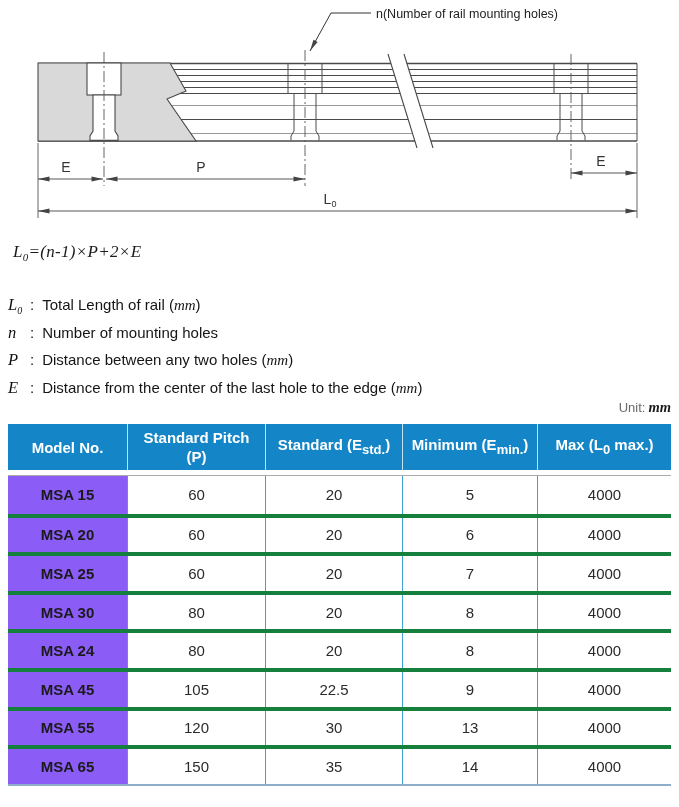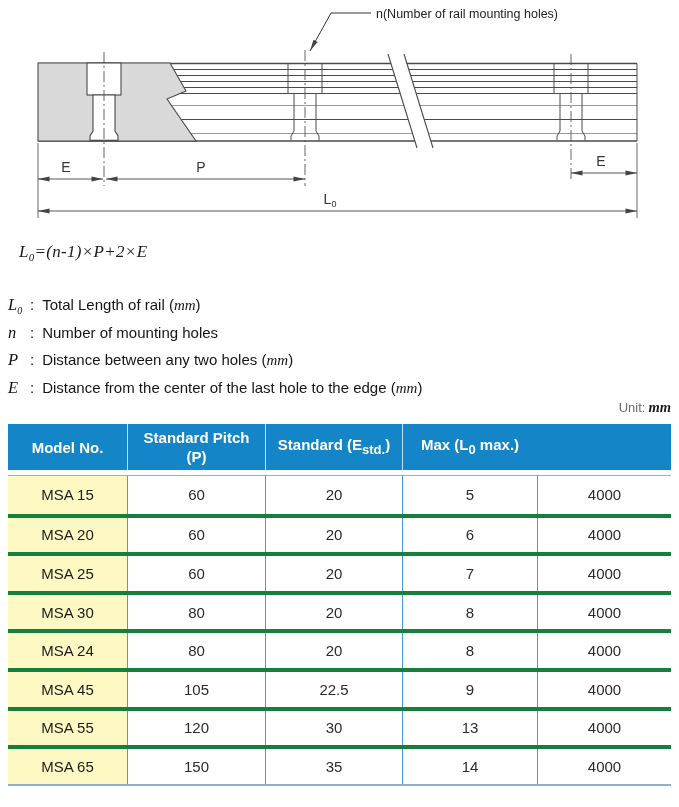--- a/index.html
+++ b/index.html
@@ -7,21 +7,21 @@
   .page { position:relative; width:679px; height:807px; background:#ffffff;
           font-family:"Liberation Sans", sans-serif; overflow:hidden; }
 
   
   .diagram-wrap { position:absolute; top:0; left:0; width:679px; height:232px; }
   .diagram-wrap svg { display:block; }
   .dim-label { font-family:"Liberation Sans", sans-serif; font-size:14px; fill:#333; }
   .ann-label { font-family:"Liberation Sans", sans-serif; font-size:12.5px; fill:#222; }
 
   
-  .formula { position:absolute; top:242px; left:19px;
+  .formula { position:absolute; top:242px; left:13px;
              font-family:"Liberation Serif", serif; font-style:italic;
              font-size:17px; color:#1a1a1a; letter-spacing:.3px; }
   .formula sub { font-size:11px; }
 
   
   .defs-block { position:absolute; top:295px; left:8px; width:600px; }
   .def-row { display:flex; align-items:baseline; height:27.5px; font-size:15px; color:#151515; }
   .def-sym { display:inline-block; width:22px; font-family:"Liberation Serif", serif;
              font-style:italic; font-size:16.5px; color:#111; }
   .def-sym sub { font-size:10px; font-style:italic; }
@@ -41,21 +41,21 @@
         color:#ffffff; font-weight:bold; font-size:15px; line-height:19px; text-align:center; }
   .th + .th { border-left:1px solid rgba(255,255,255,.75); }
   .th sub { font-size:13px; }
   .tbody { margin-top:5px; border-bottom:2px solid #8FAECB; }
   .trow { display:grid; grid-template-columns:119px 138px 137px 135px 134px;
           height:38.6px; border-top:4px solid #15803d; }
   .trow:first-child { border-top:1px solid #ABABAB; }
   .td { display:flex; align-items:center; justify-content:center;
         font-size:15px; color:#2b2b2b; background:#fff; }
   .td + .td { border-left:1px solid #41A0D6; }
-  .td.model { font-weight:normal; color:#1b1b1b; background:#fef9c3; }
+  .td.model { font-weight:bold; color:#1b1b1b; background:#8b5cf6; }
 </style>
 </head>
 <body>
 
 <div class="page">
 
   <div class="diagram-wrap">
     <svg width="679" height="232" viewBox="0 0 679 232">
       <defs>
         <marker id="dimarrow" markerUnits="userSpaceOnUse" markerWidth="14" markerHeight="8" refX="12.5" refY="4" orient="auto-start-reverse">
@@ -166,20 +166,23 @@
           <span>Model No.</span>
         </div>
       <div class="th">
           <span>Standard Pitch</span>
           <span>(P)</span>
         </div>
       <div class="th">
           <span><span>Standard (E</span><sub>std.</sub><span>)</span></span>
         </div>
       <div class="th">
+          <span><span>Minimum (E</span><sub>min.</sub><span>)</span></span>
+        </div>
+      <div class="th">
           <span><span>Max (L</span><sub>0</sub><span> max.)</span></span>
         </div>
     </div>
 
     <div class="tbody">
 
       <div class="trow">
         <div class="td model">MSA 15</div>
         <div class="td">60</div>
         <div class="td">20</div>

